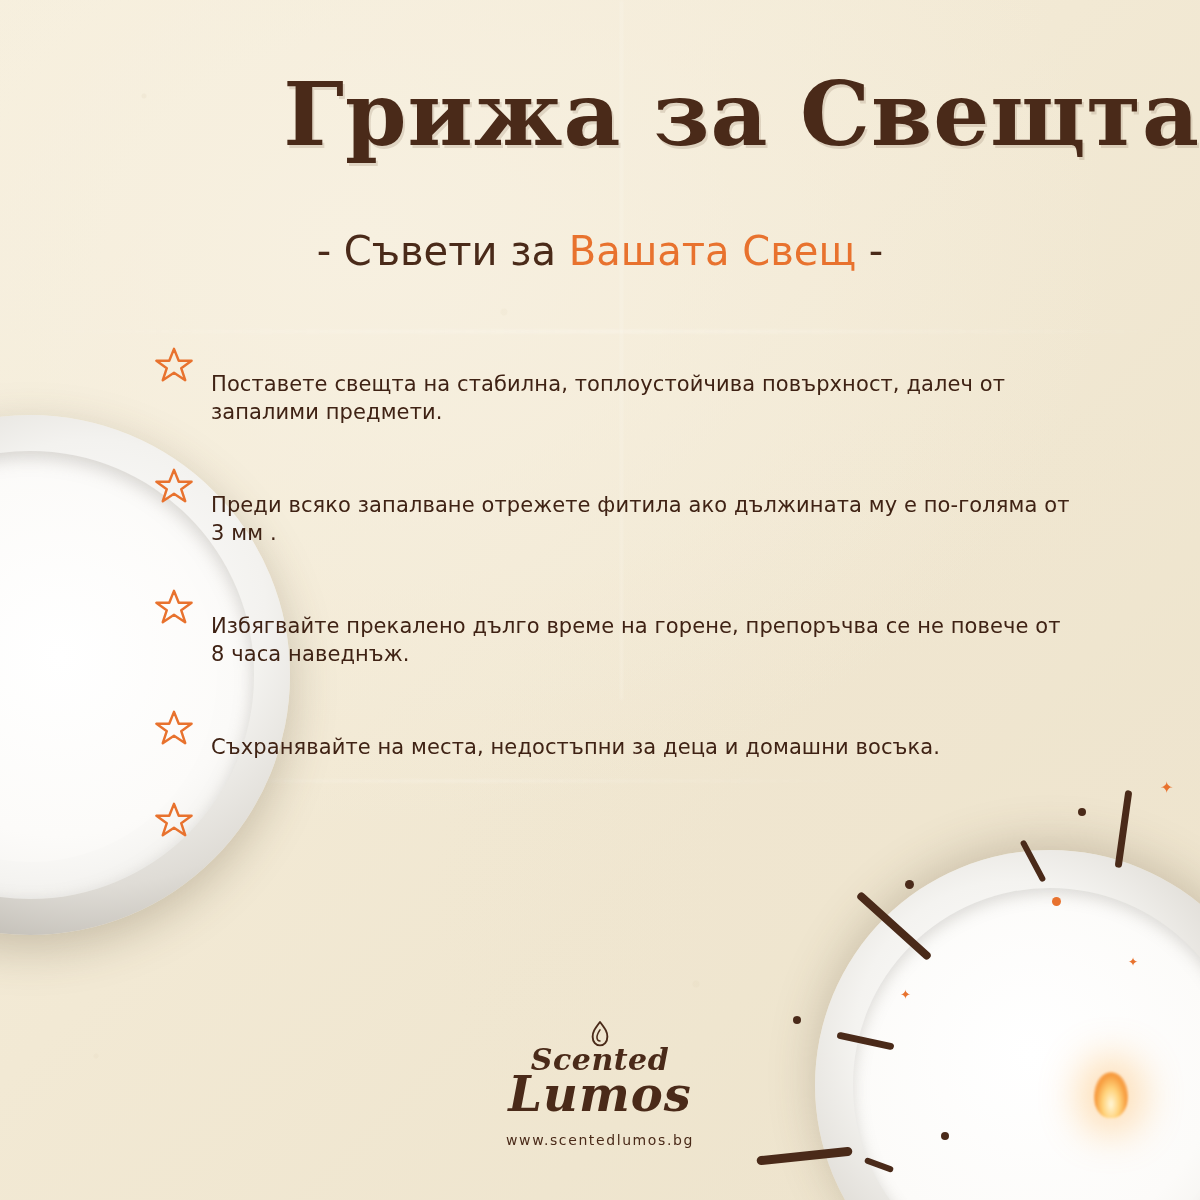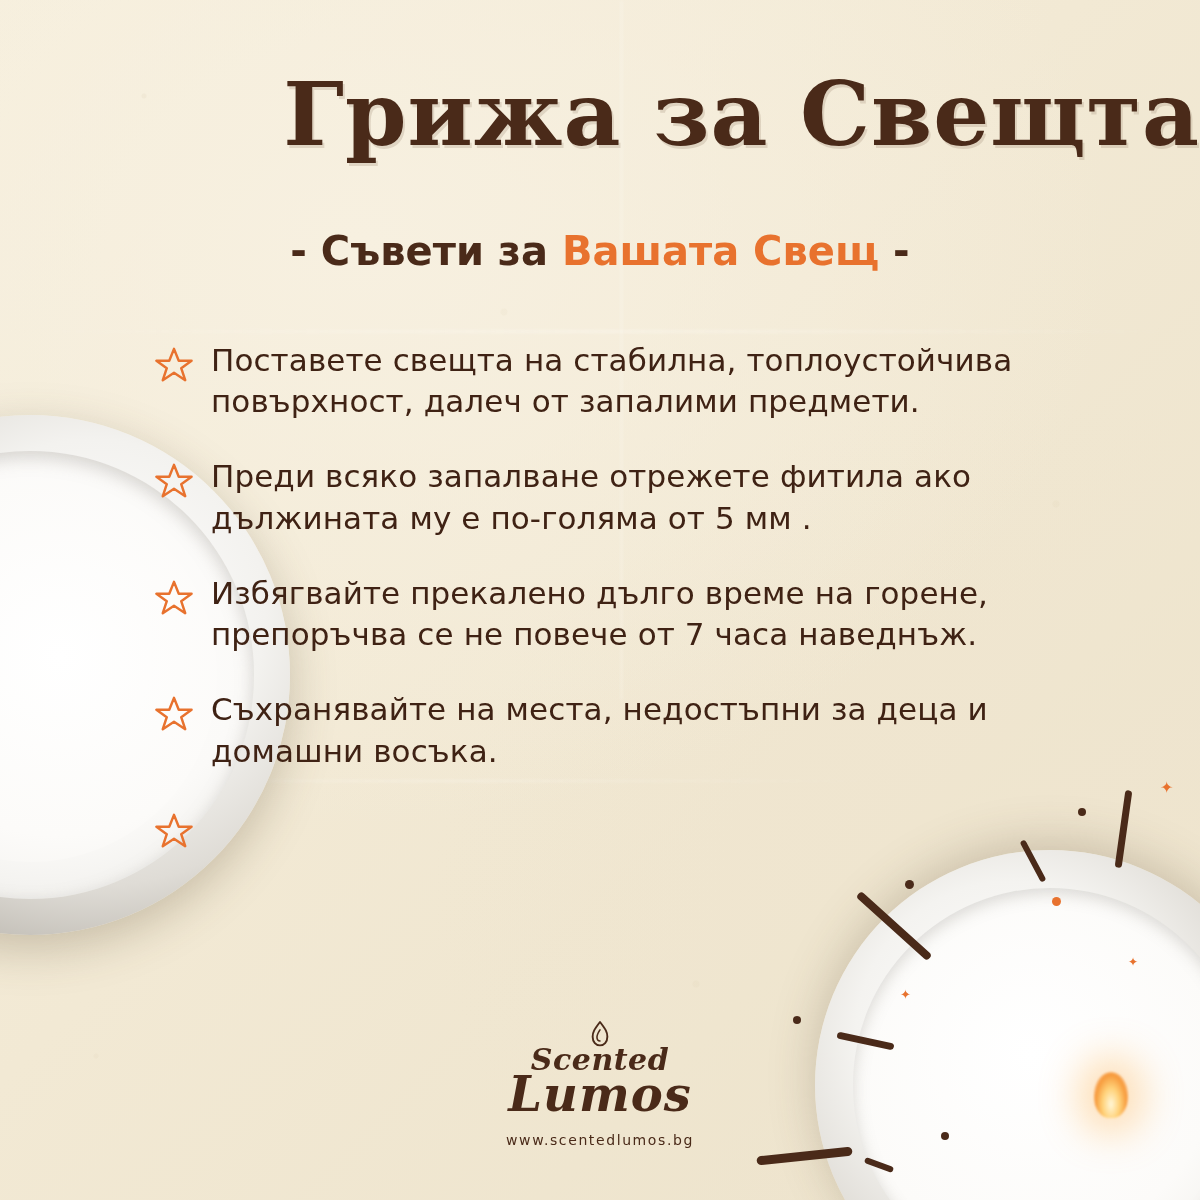--- a/index.html
+++ b/index.html
@@ -152,21 +152,21 @@
     text-shadow: 2px 3px 0 rgba(120,95,70,.18);
   }
   #subtitle {
     position: absolute;
     top: 228px;
     left: 0;
     width: 1200px;
     text-align: center;
     font-size: 40px;
     color: #4a2a19;
-    font-weight: 700;
+    font-weight: 400;
   }
   #subtitle .accent {
     color: #e8722e;
   }
 
   #tips {
     position: absolute;
     top: 340px;
     left: 155px;
     width: 920px;
@@ -177,24 +177,25 @@
     gap: 18px;
     margin-bottom: 34px;
   }
   .tip-star {
     flex: 0 0 auto;
     width: 38px;
     height: 38px;
     margin-top: 6px;
   }
   .tip-text {
-    font-size: 31px;
+    font-size: 21px;
     line-height: 1.33;
     color: #3f2214;
     letter-spacing: .1px;
+    margin-top: 31px;
   }
 
   #brand {
     position: absolute;
     left: 0;
     bottom: 52px;
     width: 1200px;
     text-align: center;
   }
   #brand-mark {
@@ -269,31 +270,31 @@
       </span>
       <span class="tip-text">Поставете свещта на стабилна, топлоустойчива повърхност, далеч от запалими предмети.</span>
     </div>
 
     <div class="tip">
       <span class="tip-star">
         <svg viewBox="0 0 40 40" width="38" height="38" aria-hidden="true">
           <path d="M20 3 L25 15.5 L38.5 15.5 L27.6 23.3 L31.8 36 L20 28.2 L8.2 36 L12.4 23.3 L1.5 15.5 L15 15.5 Z" fill="none" stroke="#e8722e" stroke-width="2.6" stroke-linejoin="round" stroke-linecap="round"></path>
         </svg>
       </span>
-      <span class="tip-text">Преди всяко запалване отрежете фитила ако дължината му е по-голяма от 5 мм .</span>
-    </div>
-
-
-    <div class="tip">
-      <span class="tip-star">
-        <svg viewBox="0 0 40 40" width="38" height="38" aria-hidden="true">
-          <path d="M20 3 L25 15.5 L38.5 15.5 L27.6 23.3 L31.8 36 L20 28.2 L8.2 36 L12.4 23.3 L1.5 15.5 L15 15.5 Z" fill="none" stroke="#e8722e" stroke-width="2.6" stroke-linejoin="round" stroke-linecap="round"></path>
-        </svg>
-      </span>
-      <span class="tip-text">Избягвайте прекалено дълго време на горене, препоръчва се не повече от 7 часа наведнъж.</span>
+      <span class="tip-text">Преди всяко запалване отрежете фитила ако дължината му е по-голяма от 3 мм .</span>
+    </div>
+
+
+    <div class="tip">
+      <span class="tip-star">
+        <svg viewBox="0 0 40 40" width="38" height="38" aria-hidden="true">
+          <path d="M20 3 L25 15.5 L38.5 15.5 L27.6 23.3 L31.8 36 L20 28.2 L8.2 36 L12.4 23.3 L1.5 15.5 L15 15.5 Z" fill="none" stroke="#e8722e" stroke-width="2.6" stroke-linejoin="round" stroke-linecap="round"></path>
+        </svg>
+      </span>
+      <span class="tip-text">Избягвайте прекалено дълго време на горене, препоръчва се не повече от 8 часа наведнъж.</span>
     </div>
 
     <div class="tip">
       <span class="tip-star">
         <svg viewBox="0 0 40 40" width="38" height="38" aria-hidden="true">
           <path d="M20 3 L25 15.5 L38.5 15.5 L27.6 23.3 L31.8 36 L20 28.2 L8.2 36 L12.4 23.3 L1.5 15.5 L15 15.5 Z" fill="none" stroke="#e8722e" stroke-width="2.6" stroke-linejoin="round" stroke-linecap="round"></path>
         </svg>
       </span>
       <span class="tip-text">Съхранявайте на места, недостъпни за деца и домашни восъка.</span>
     </div>

